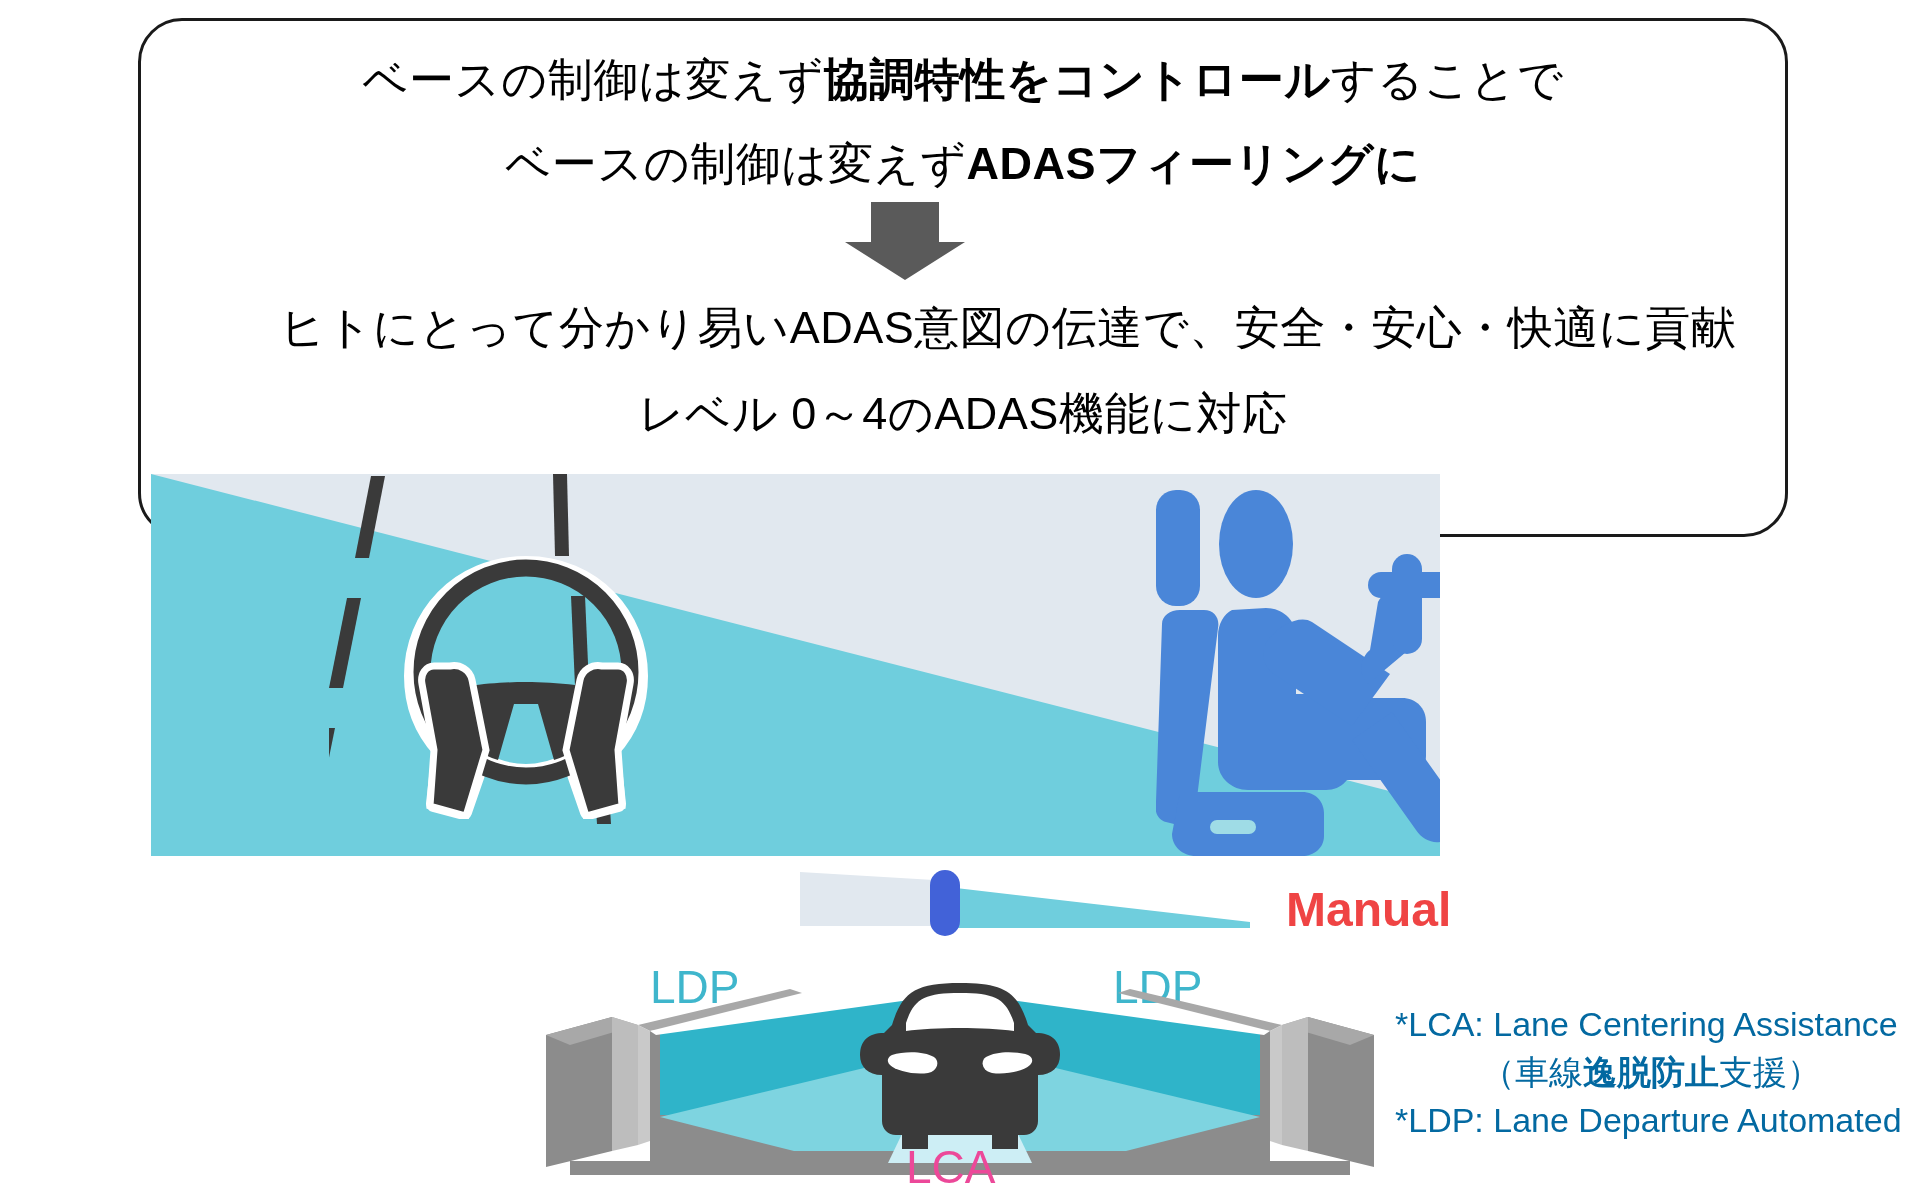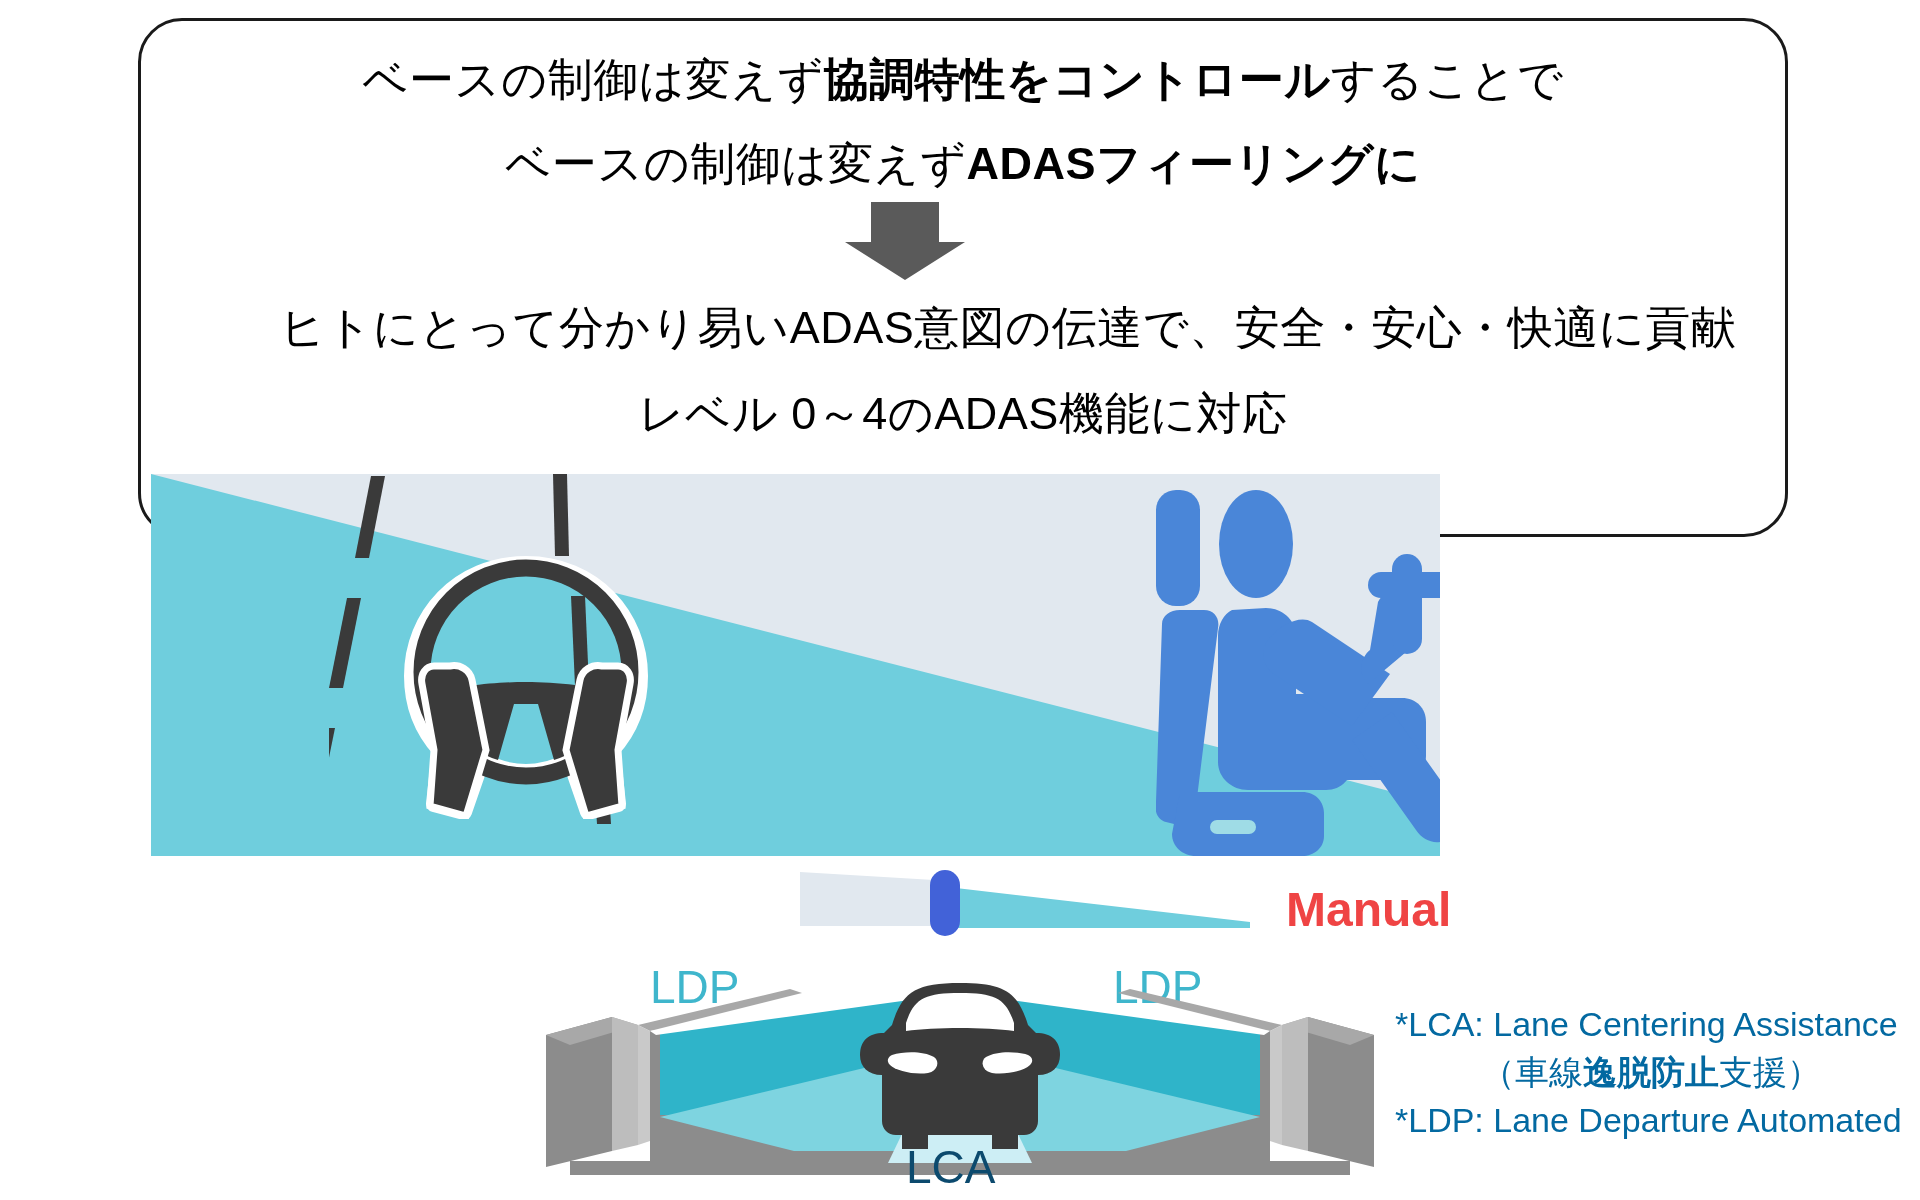--- a/index.html
+++ b/index.html
@@ -82,21 +82,21 @@
   .ldp-left{
     position:absolute;left:650px;top:960px;
     font-size:46px;color:#3fb6cc;white-space:nowrap;
   }
   .ldp-right{
     position:absolute;left:1113px;top:960px;
     font-size:46px;color:#3fb6cc;white-space:nowrap;
   }
   .lca{
     position:absolute;left:906px;top:1140px;
-    font-size:46px;color:#0c4a6e;white-space:nowrap;
+    font-size:46px;color:#ec4899;white-space:nowrap;
   }
 
   
   .notes{
     position:absolute;left:1395px;top:1000px;
     font-size:34px;line-height:48px;color:#0369a1;
     white-space:nowrap;
   }
   .notes .indent{padding-left:86px;display:block;}
 </style>

